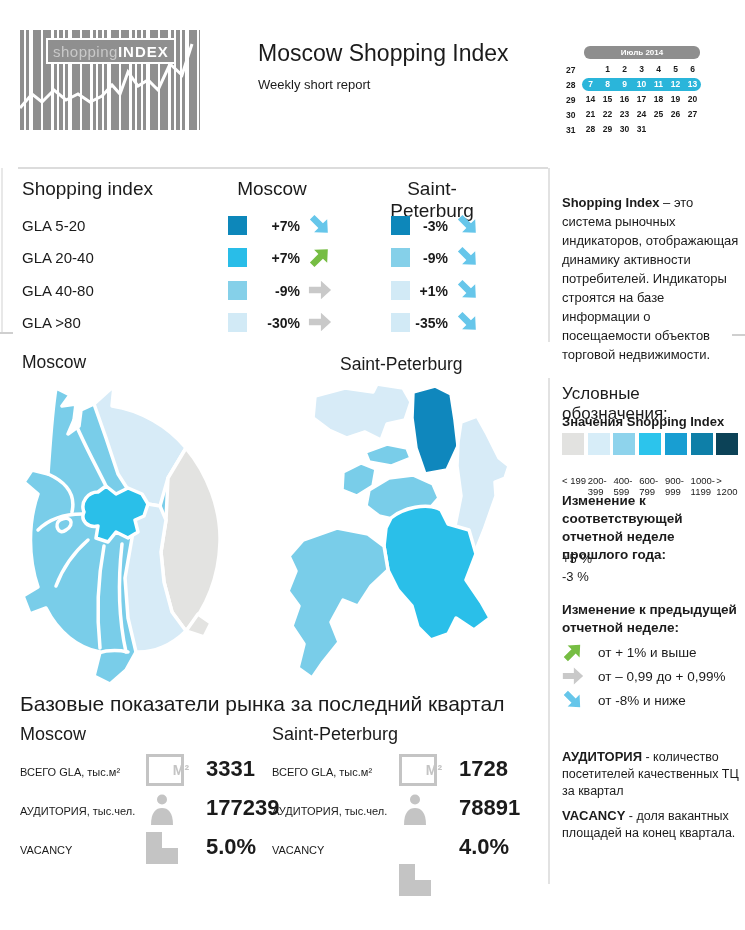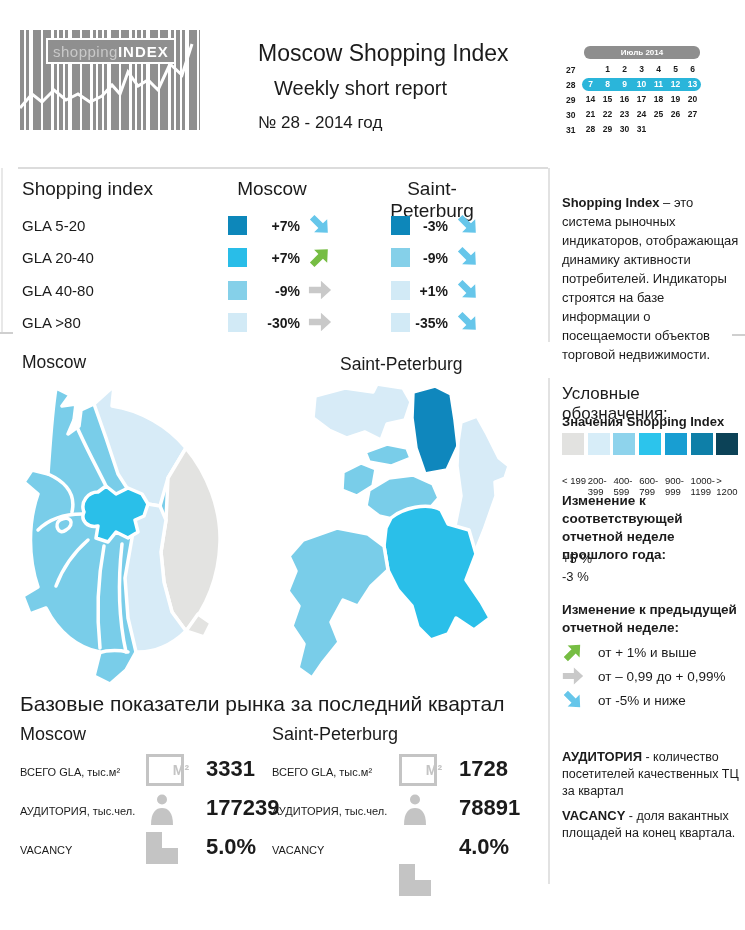--- a/index.html
+++ b/index.html
@@ -14,21 +14,21 @@
       #fff 9px,#fff 13px,#8f8f8f 13px,#8f8f8f 21px,#fff 21px,#fff 23px,
       #8f8f8f 23px,#8f8f8f 31px,#fff 31px,#fff 34px,#8f8f8f 34px,#8f8f8f 37px,#fff 37px,#fff 39px);}
   .logo-band{position:absolute;left:26px;top:8px;height:22px;padding:0 5px;
     background:#8f8f8f;border:2px solid #fff;display:flex;align-items:center;}
   .logo-band .lt{color:#c9c9c9;font-size:15px;letter-spacing:.5px;}
   .logo-band .lb{color:#fff;font-weight:bold;font-size:15px;letter-spacing:1px;}
   .logo svg{position:absolute;left:0;top:0;}
 
   .title-block{left:258px;top:40px;width:300px;}
   .title-block h1{margin:0;font-size:23px;font-weight:normal;}
-  .title-block .sub{margin-top:10px;font-size:20px;margin-left:16px;}
+  .title-block .sub{margin-top:10px;font-size:13px;}
   .title-block .issue{margin-top:13px;font-size:17px;}
 
   .calendar{left:560px;top:46px;width:152px;font-size:8.5px;font-weight:bold;}
   .cal-month{margin-left:24px;width:116px;height:13px;background:#8e8e8e;border-radius:6px;
     color:#fff;text-align:center;line-height:13px;font-size:8px;}
   .cal-grid{margin-top:3px;}
   .cal-row{display:flex;align-items:center;height:15px;}
   .cal-wk{width:22px;padding-left:6px;box-sizing:border-box;}
   .cal-days{display:flex;}
   .cal-day{width:17px;text-align:center;line-height:13px;}
@@ -118,21 +118,20 @@
   </svg>
   <div class="logo-band">
     <span class="lt">shopping</span>
       <span class="lb">INDEX</span>
   </div>
 </div>
 
 <div class="abs title-block">
   <h1>Moscow Shopping Index</h1>
   <div class="sub">Weekly short report</div>
-  <div class="issue">№ 28 - 2014 год</div>
 </div>
 
 <div class="abs calendar">
   <div class="cal-month">Июль 2014</div>
   <div class="cal-grid">
       <div class="cal-row">
         <span class="cal-wk">27</span>
         <span class="cal-days">
           <span class="cal-day"></span>
           <span class="cal-day">1</span>
@@ -416,20 +415,20 @@
         </svg>
       </span>
     <span>от – 0,99 до + 0,99%</span>
   </div>
   <div class="wk-row">
     <span class="arrow trend-down">
         <svg viewBox="0 0 26 22">
           <use href="#arr"></use>
         </svg>
       </span>
-    <span>от -5% и ниже</span>
+    <span>от -8% и ниже</span>
   </div>
 </div>
 
 <div class="abs sb glossary">
   <p><b>АУДИТОРИЯ</b><span> - количество посетителей качественных ТЦ за квартал</span></p>
   <p><b>VACANCY</b><span> - доля вакантных площадей на конец квартала.</span></p>
 </div>
 
 </body></html>

